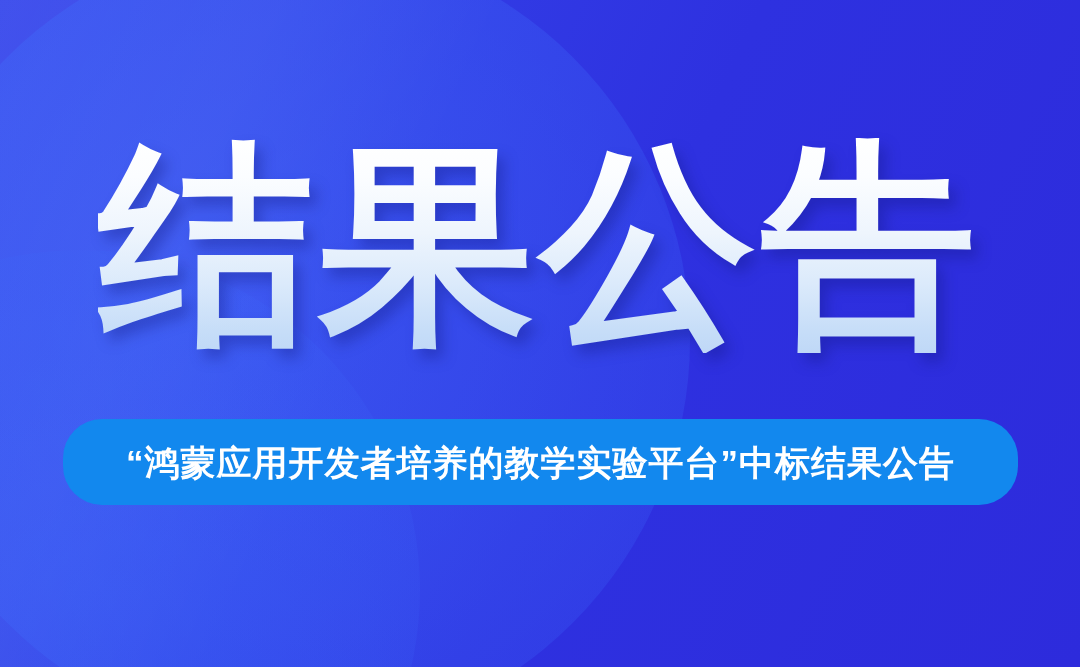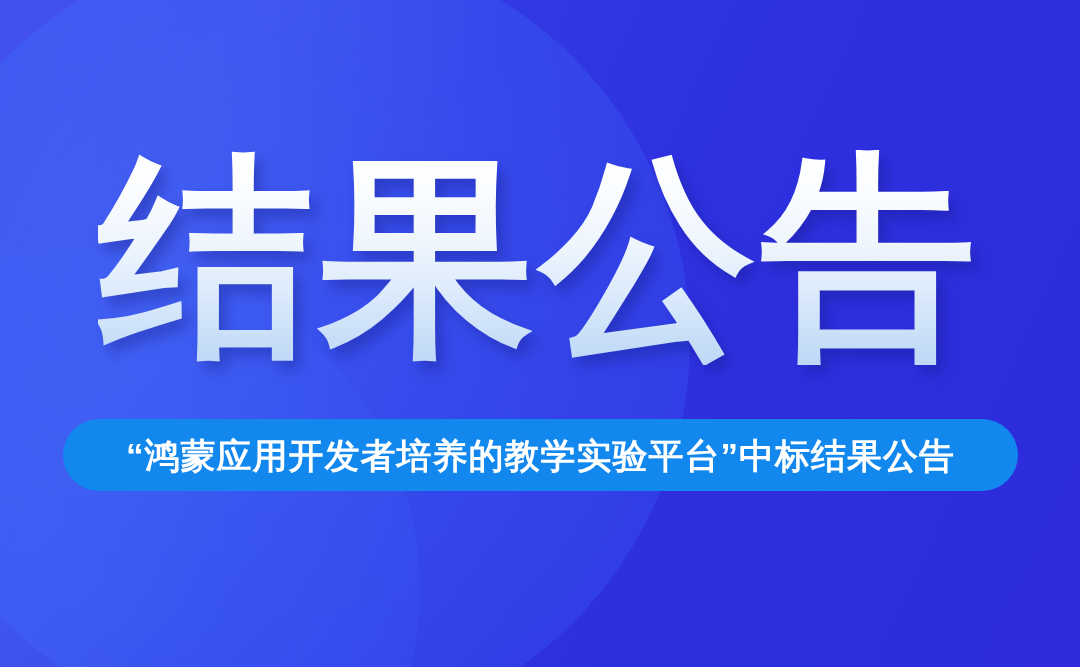--- a/index.html
+++ b/index.html
@@ -79,21 +79,21 @@
     top: 138px;
     text-align: center;
   }
 
   .headline {
     display: inline-block;
     font-size: 215px;
     line-height: 1.0;
     font-weight: 700;
     letter-spacing: 6px;
-    margin: 12px;
+    margin: 0;
     padding: 0;
     background-image: linear-gradient(180deg,
         #ffffff 0%,
         #fbfdff 18%,
         #eef5fd 44%,
         #dbeafb 68%,
         #c6ddf8 90%,
         #bfd8f7 100%);
     -webkit-background-clip: text;
     background-clip: text;
@@ -101,21 +101,21 @@
     -webkit-text-fill-color: transparent;
     filter: drop-shadow(7px 9px 7px rgba(16,20,120,0.33));
   }
 
   
   .pill {
     position: absolute;
     left: 63px;
     top: 419px;
     width: 955px;
-    height: 72px;
+    height: 86px;
     border-radius: 39px;
     background: #1288ee;
     display: flex;
     align-items: center;
     justify-content: center;
     box-sizing: border-box;
     padding: 0 16px;
   }
 
   .pill-text {

